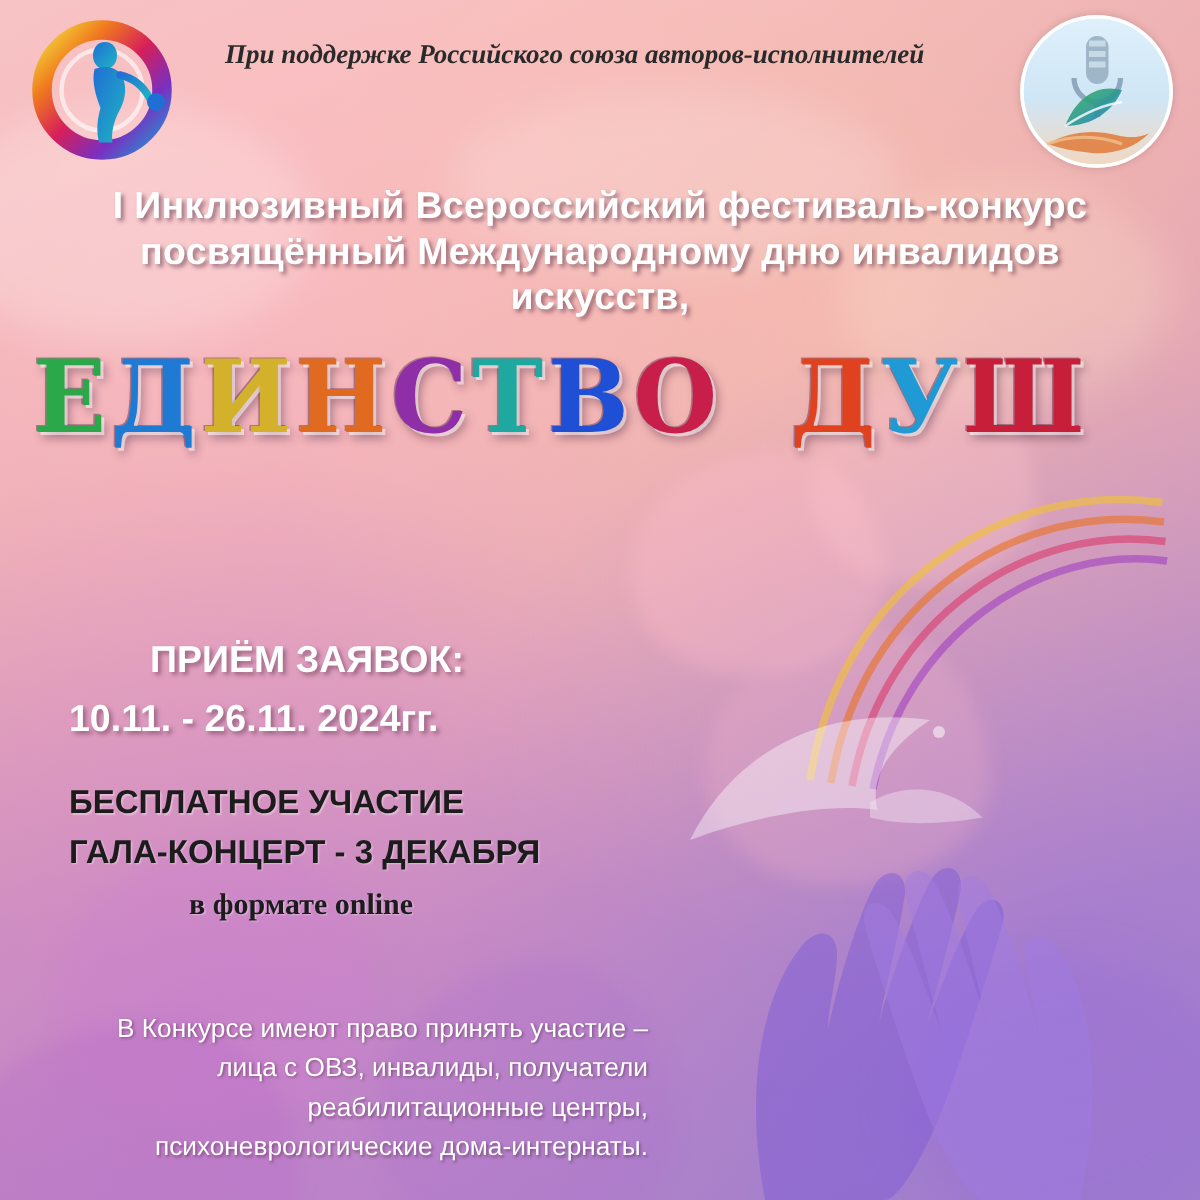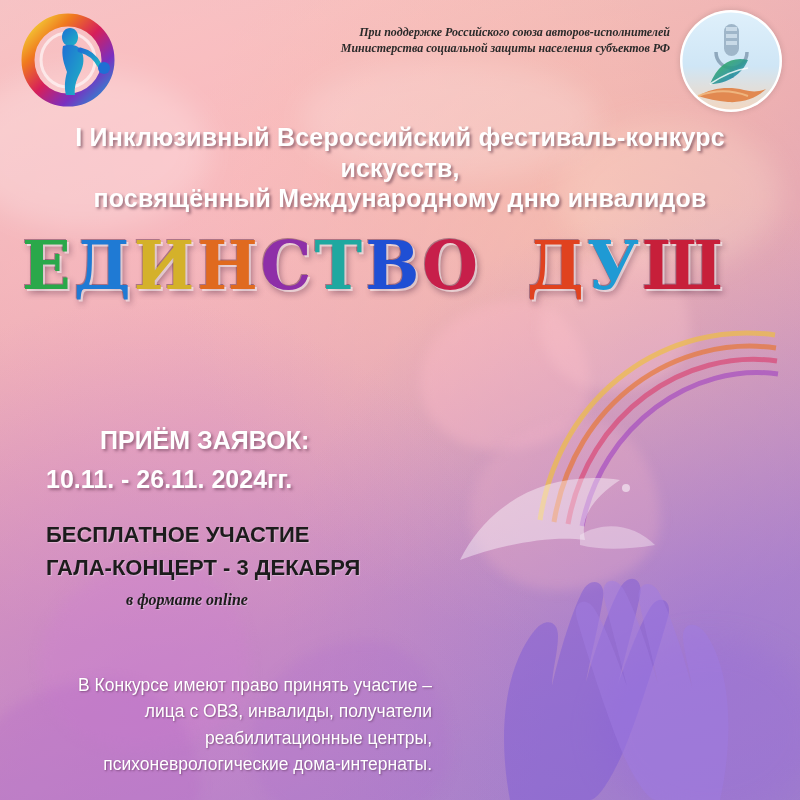--- a/index.html
+++ b/index.html
@@ -45,25 +45,25 @@
     position: absolute;
     border-radius: 60% 40% 55% 45% / 55% 60% 40% 45%;
     filter: blur(6px);
     pointer-events: none;
   }
   .header-text {
     position: absolute;
     top: 24px;
     left: 150px;
     width: 520px;
-    text-align: right;
+    text-align: left;
     font-family: "Liberation Serif", serif;
     font-style: italic;
     font-weight: bold;
-    font-size: 12px;
+    font-size: 18px;
     line-height: 1.35;
     color: #2a2a2a;
   }
   .logo-left {
     position: absolute;
     left: 18px;
     top: 10px;
     width: 112px;
     height: 100px;
   }
@@ -128,22 +128,21 @@
     top: 518px;
     left: 46px;
     color: #1c1c1c;
     font-weight: bold;
     font-size: 22px;
     line-height: 1.5;
     text-shadow: 1px 1px 1px rgba(255,255,255,0.35);
   }
   .free-block .online {
     font-family: "Liberation Serif", serif;
-    font-style: italic;
-    font-size: 16px;
+    font-size: 20px;
     padding-left: 80px;
     padding-top: 4px;
   }
   .eligibility {
     position: absolute;
     top: 672px;
     left: 12px;
     width: 420px;
     color: #ffffff;
     font-size: 17.5px;
@@ -211,21 +210,20 @@
       <circle cx="50" cy="50" r="27" fill="none" stroke="#ffffff" stroke-width="3" opacity="0.6"></circle>
       <path d="M52 18c5 0 8 4 8 9s-3 9-8 9-8-4-8-9 3-9 8-9z" fill="url(#figG)"></path>
       <path d="M45 36c8-3 16-1 19 6 3 8 1 16-3 23-3 6-5 13-4 20h-9c-2-8-1-16 1-23-3-8-6-17-4-26z" fill="url(#figG)"></path>
       <path d="M62 40c9 2 16 8 20 16" stroke="url(#figG)" stroke-width="5" fill="none" stroke-linecap="round"></path>
       <circle cx="86" cy="58" r="6" fill="#1f6fd4"></circle>
     </svg>
   </div>
 
   <div class="header-text">
     <div>При поддержке Российского союза авторов-исполнителей</div>
-    <div>Министерства социальной защиты населения субъектов РФ</div>
   </div>
 
   <div class="logo-right">
     <svg viewBox="0 0 102 102" width="102" height="102" aria-hidden="true">
       <defs>
         <linearGradient id="embG" x1="0" y1="0" x2="0" y2="1">
           <stop offset="0%" stop-color="#dff0fb"></stop>
           <stop offset="55%" stop-color="#cfe6f6"></stop>
           <stop offset="100%" stop-color="#f3d7c0"></stop>
         </linearGradient>
@@ -243,22 +241,22 @@
       <rect x="49.5" y="58" width="4" height="10" fill="#8fa8bd"></rect>
       <path d="M30 74c8-20 22-28 38-24-6 14-20 24-38 24z" fill="url(#leafG)" opacity="0.9"></path>
       <path d="M30 74c12-8 24-14 38-16" stroke="#ffffff" stroke-width="1.6" fill="none" opacity="0.8"></path>
       <path d="M18 86c14-8 30-10 46-6 8 2 15 2 22-1-10 10-24 14-38 13-11-1-21-3-30-6z" fill="#e07a3a" opacity="0.85"></path>
       <path d="M18 86c16-6 34-6 50 0" stroke="#f3c08a" stroke-width="2" fill="none" opacity="0.8"></path>
     </svg>
   </div>
 
   <div class="title-block">
     <div>I Инклюзивный Всероссийский фестиваль-конкурс</div>
+    <div>посвящённый Международному дню инвалидов</div>
     <div>искусств,</div>
-    <div>посвящённый Международному дню инвалидов</div>
   </div>
 
   <div class="festival-name"><span class="ch" style="color: rgb(42, 168, 74);">Е</span><span class="ch" style="color: rgb(31, 122, 212);">Д</span><span class="ch" style="color: rgb(212, 177, 42);">И</span><span class="ch" style="color: rgb(224, 106, 31);">Н</span><span class="ch" style="color: rgb(142, 47, 168);">С</span><span class="ch" style="color: rgb(31, 168, 160);">Т</span><span class="ch" style="color: rgb(31, 79, 212);">В</span><span class="ch" style="color: rgb(199, 31, 74);">О</span><span class="sp"></span><span class="ch" style="color: rgb(224, 66, 31);">Д</span><span class="ch" style="color: rgb(31, 154, 212);">У</span><span class="ch" style="color: rgb(199, 31, 58);">Ш</span></div>
 
   <div class="rainbow-arc">
     <svg viewBox="0 0 260 230" width="260" height="230" aria-hidden="true">
       <path d="M20 220 C40 90 150 20 255 35" stroke="#f0c03a" stroke-width="5" fill="none" opacity="0.8"></path>
       <path d="M34 222 C54 100 158 34 256 48" stroke="#e8742a" stroke-width="5" fill="none" opacity="0.8"></path>
       <path d="M48 224 C68 112 166 48 257 61" stroke="#d93a6a" stroke-width="5" fill="none" opacity="0.75"></path>
       <path d="M62 226 C82 124 174 62 258 74" stroke="#9b3ac0" stroke-width="5" fill="none" opacity="0.7"></path>

